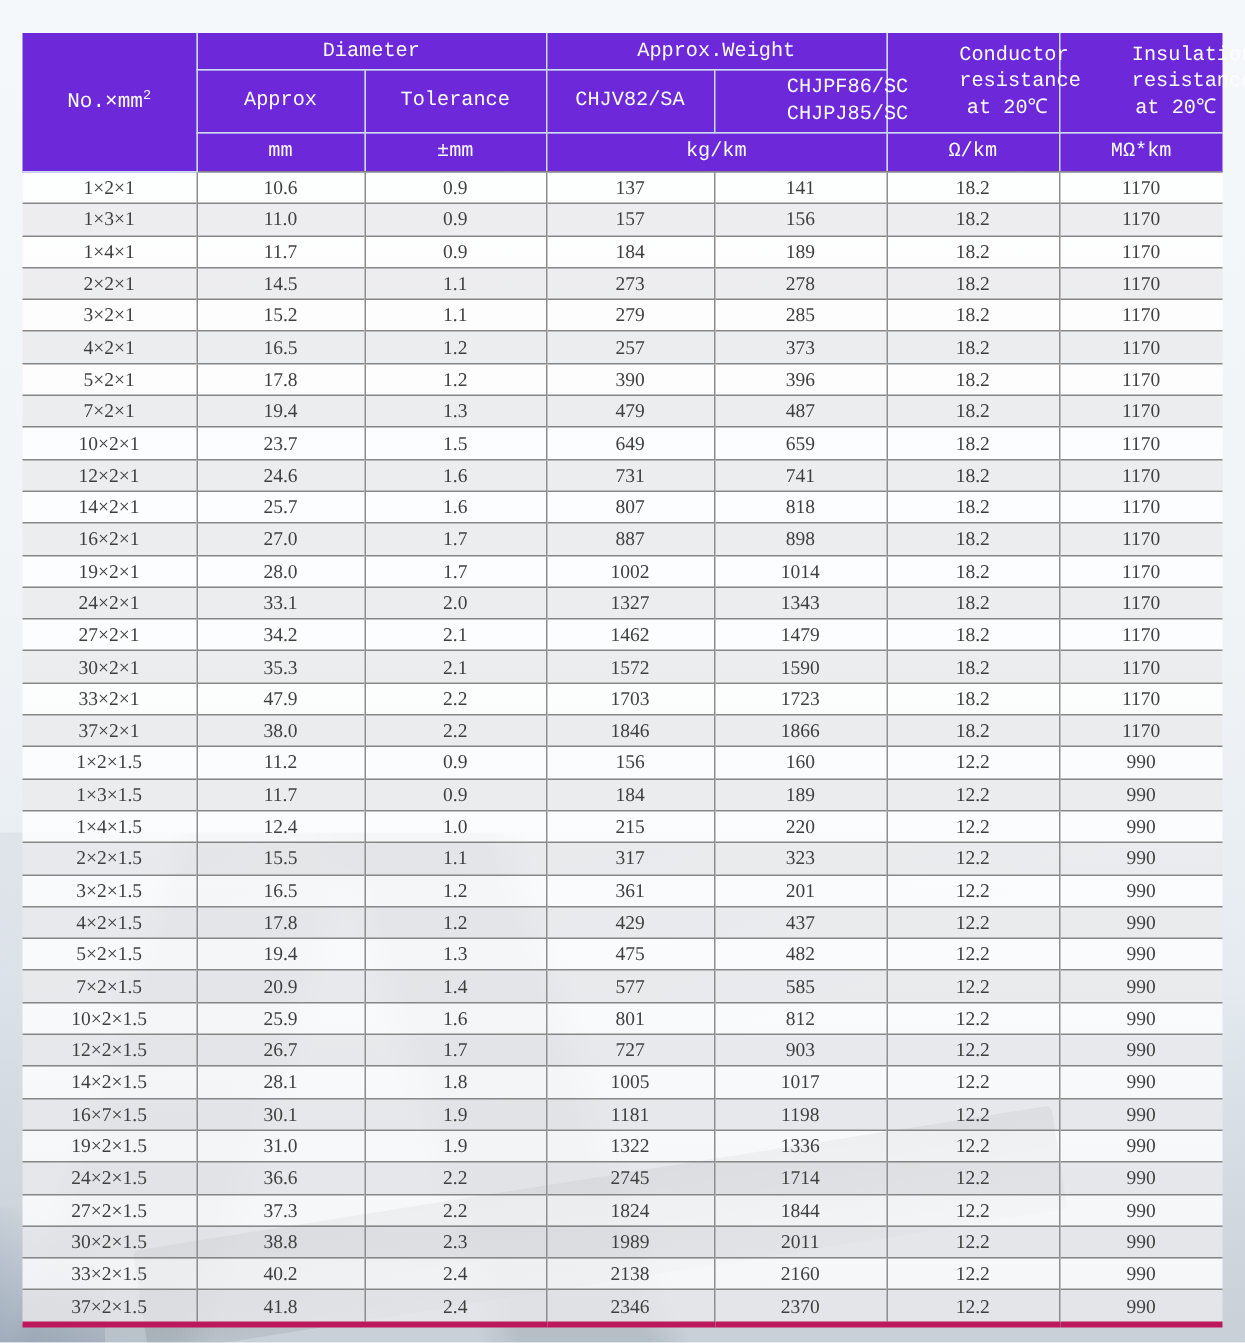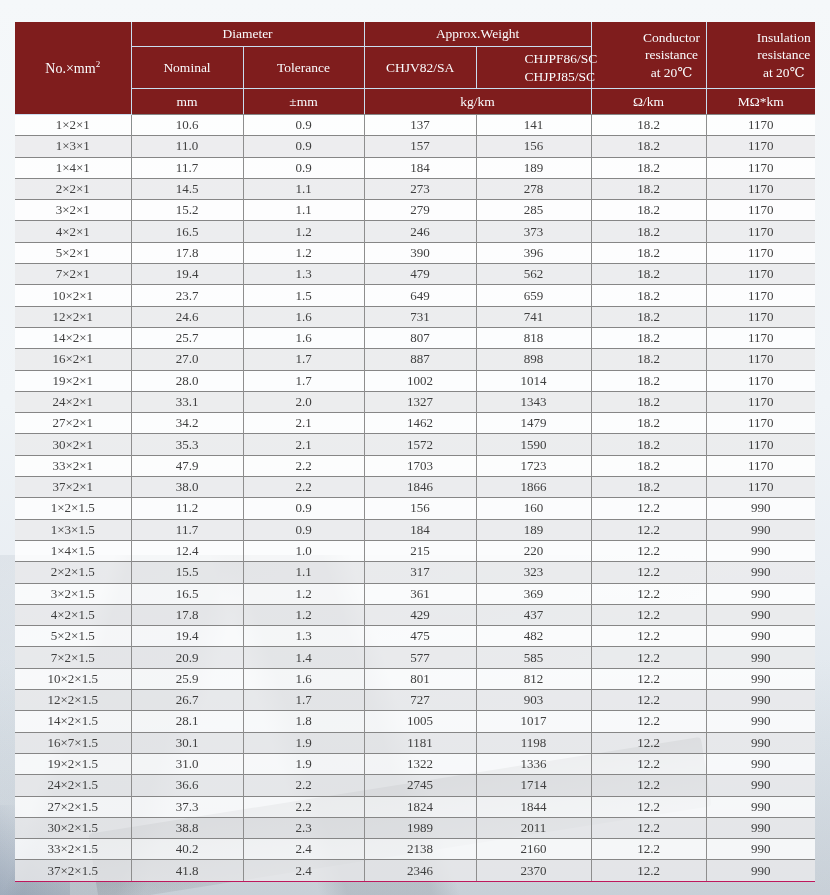--- a/index.html
+++ b/index.html
@@ -25,41 +25,41 @@
   .bg-corner{
     position:absolute;left:0;bottom:0;width:70px;height:90px;pointer-events:none;
     background:linear-gradient(35deg, rgba(90,110,140,0.35), transparent 75%);
   }
   table.spec{
     position:absolute;left:15px;top:22px;width:800px;
     border-collapse:collapse;table-layout:fixed;
   }
   
   thead th{
-    background:#7f1d1d;color:#fafcfe;font-weight:normal;
+    background:#6d28d9;color:#fafcfe;font-weight:normal;
     font-size:13.5px;text-align:center;vertical-align:middle;
-    border:1px solid #c9ddef;padding:0 2px;
+    border:1px solid #c9ddef;padding:0 2px;font-family:Liberation Mono, monospace;
   }
   thead tr.row-a th{height:24px;border-top:none;}
   thead tr.row-b th{height:41px;}
   thead tr.row-c th{height:25px;border-bottom:1px solid #868686;text-align:center;}
   th.spec-head{border-left:none;font-size:14px;margin-top:20px;}
   th.edge-right{border-right:none;}
   .pre{white-space:pre-line;line-height:1.3;padding-left:48px;}
   th sup{font-size:9px;}
   
   tbody td{
     text-align:center;vertical-align:middle;
     font-size:13px;color:#3f3f3f;height:20.3px;padding:0 2px;
     border-top:1px solid #868686;
   }
   tbody td + td{border-left:1px solid #8e8e8e;}
   tbody tr:nth-child(odd) td{background:rgba(255,255,255,0.80);}
   tbody tr:nth-child(even) td{background:rgba(234,235,236,0.78);}
-  tbody tr:last-child td{border-bottom:1px solid #be185d;}
+  tbody tr:last-child td{border-bottom:4px solid #be185d;}
 </style>
 </head>
 <body>
 
 <div class="bg-photo"></div>
 <div class="bg-band"></div>
 <div class="bg-corner"></div>
 
 <table class="spec">
   <colgroup>
@@ -77,21 +77,21 @@
       <th colspan="2">Diameter</th>
       <th colspan="2">Approx.Weight</th>
       <th rowspan="2" class="pre">Conductor
 resistance
 at 20℃</th>
       <th rowspan="2" class="pre edge-right">Insulation
 resistance
 at 20℃</th>
     </tr>
     <tr class="row-b">
-      <th>Nominal</th>
+      <th>Approx</th>
       <th>Tolerance</th>
       <th>CHJV82/SA</th>
       <th class="pre">CHJPF86/SC
 CHJPJ85/SC</th>
     </tr>
     <tr class="row-c">
       <th>mm</th>
       <th>±mm</th>
       <th colspan="2">kg/km</th>
       <th>Ω/km</th>
@@ -141,40 +141,40 @@
         <td>1.1</td>
         <td>279</td>
         <td>285</td>
         <td>18.2</td>
         <td>1170</td>
       </tr>
       <tr>
         <td>4×2×1</td>
         <td>16.5</td>
         <td>1.2</td>
-        <td>246</td>
+        <td>257</td>
         <td>373</td>
         <td>18.2</td>
         <td>1170</td>
       </tr>
       <tr>
         <td>5×2×1</td>
         <td>17.8</td>
         <td>1.2</td>
         <td>390</td>
         <td>396</td>
         <td>18.2</td>
         <td>1170</td>
       </tr>
       <tr>
         <td>7×2×1</td>
         <td>19.4</td>
         <td>1.3</td>
         <td>479</td>
-        <td>562</td>
+        <td>487</td>
         <td>18.2</td>
         <td>1170</td>
       </tr>
       <tr>
         <td>10×2×1</td>
         <td>23.7</td>
         <td>1.5</td>
         <td>649</td>
         <td>659</td>
         <td>18.2</td>
@@ -295,21 +295,21 @@
         <td>317</td>
         <td>323</td>
         <td>12.2</td>
         <td>990</td>
       </tr>
       <tr>
         <td>3×2×1.5</td>
         <td>16.5</td>
         <td>1.2</td>
         <td>361</td>
-        <td>369</td>
+        <td>201</td>
         <td>12.2</td>
         <td>990</td>
       </tr>
       <tr>
         <td>4×2×1.5</td>
         <td>17.8</td>
         <td>1.2</td>
         <td>429</td>
         <td>437</td>
         <td>12.2</td>

